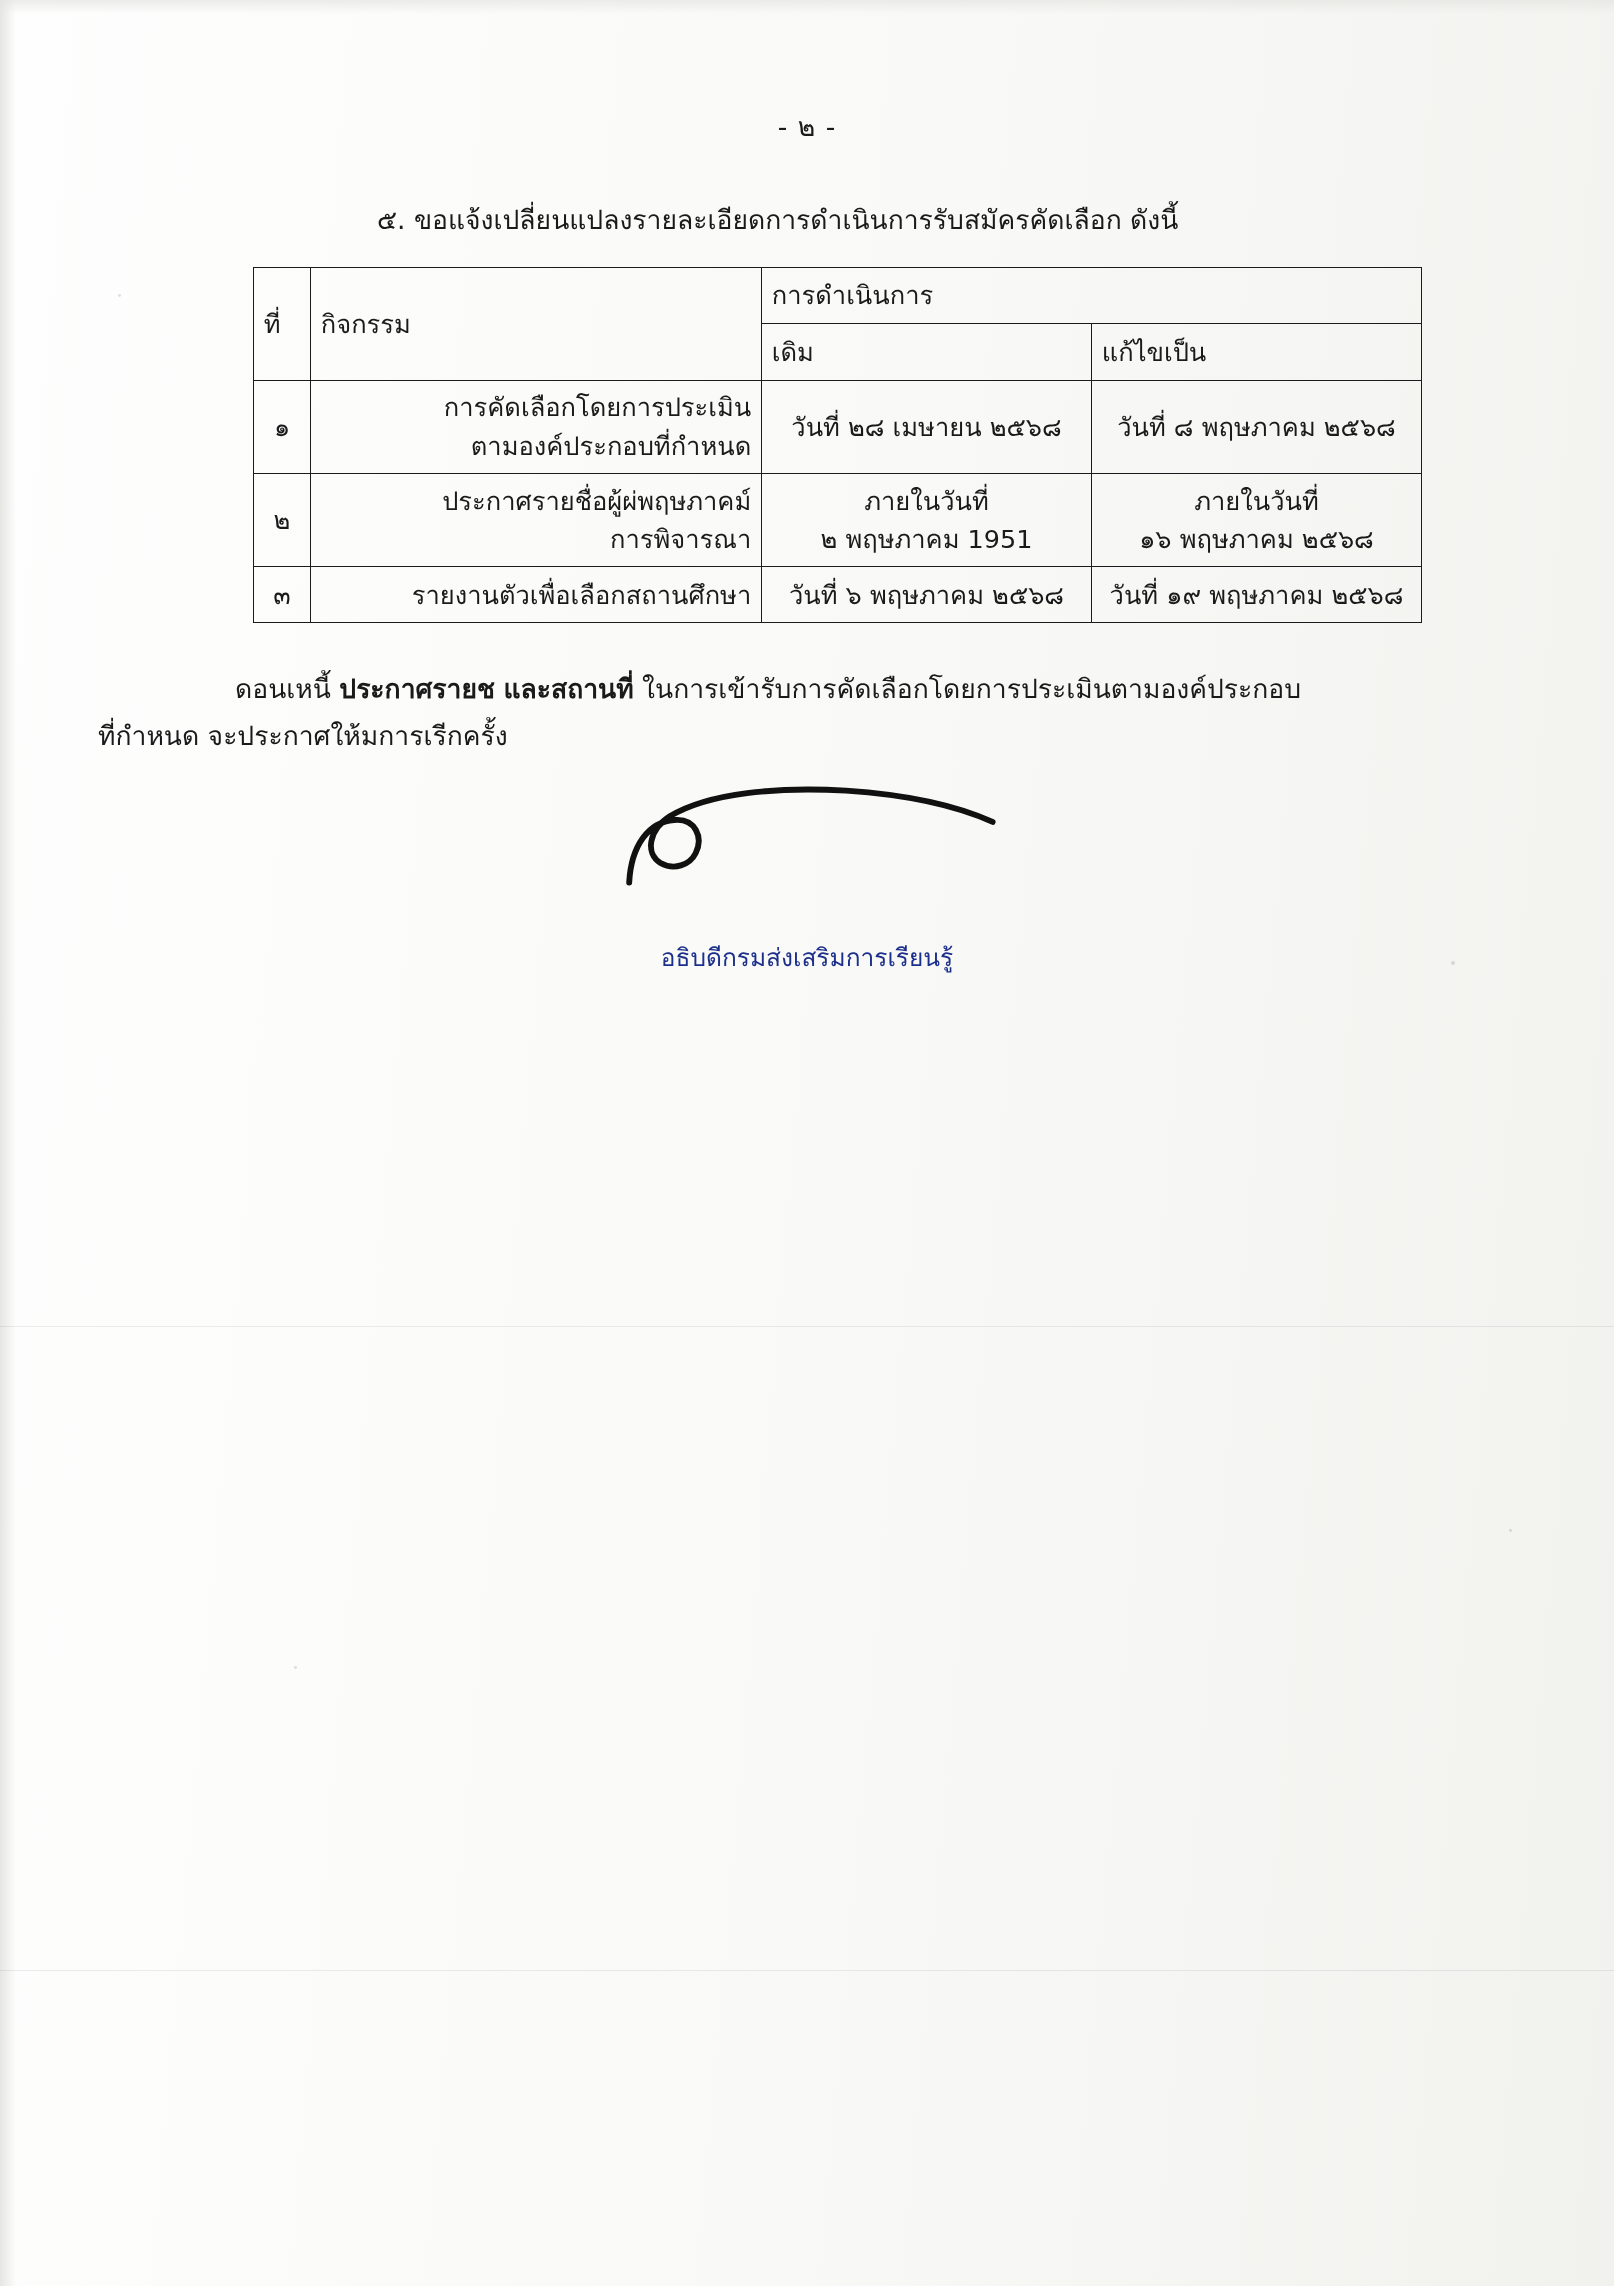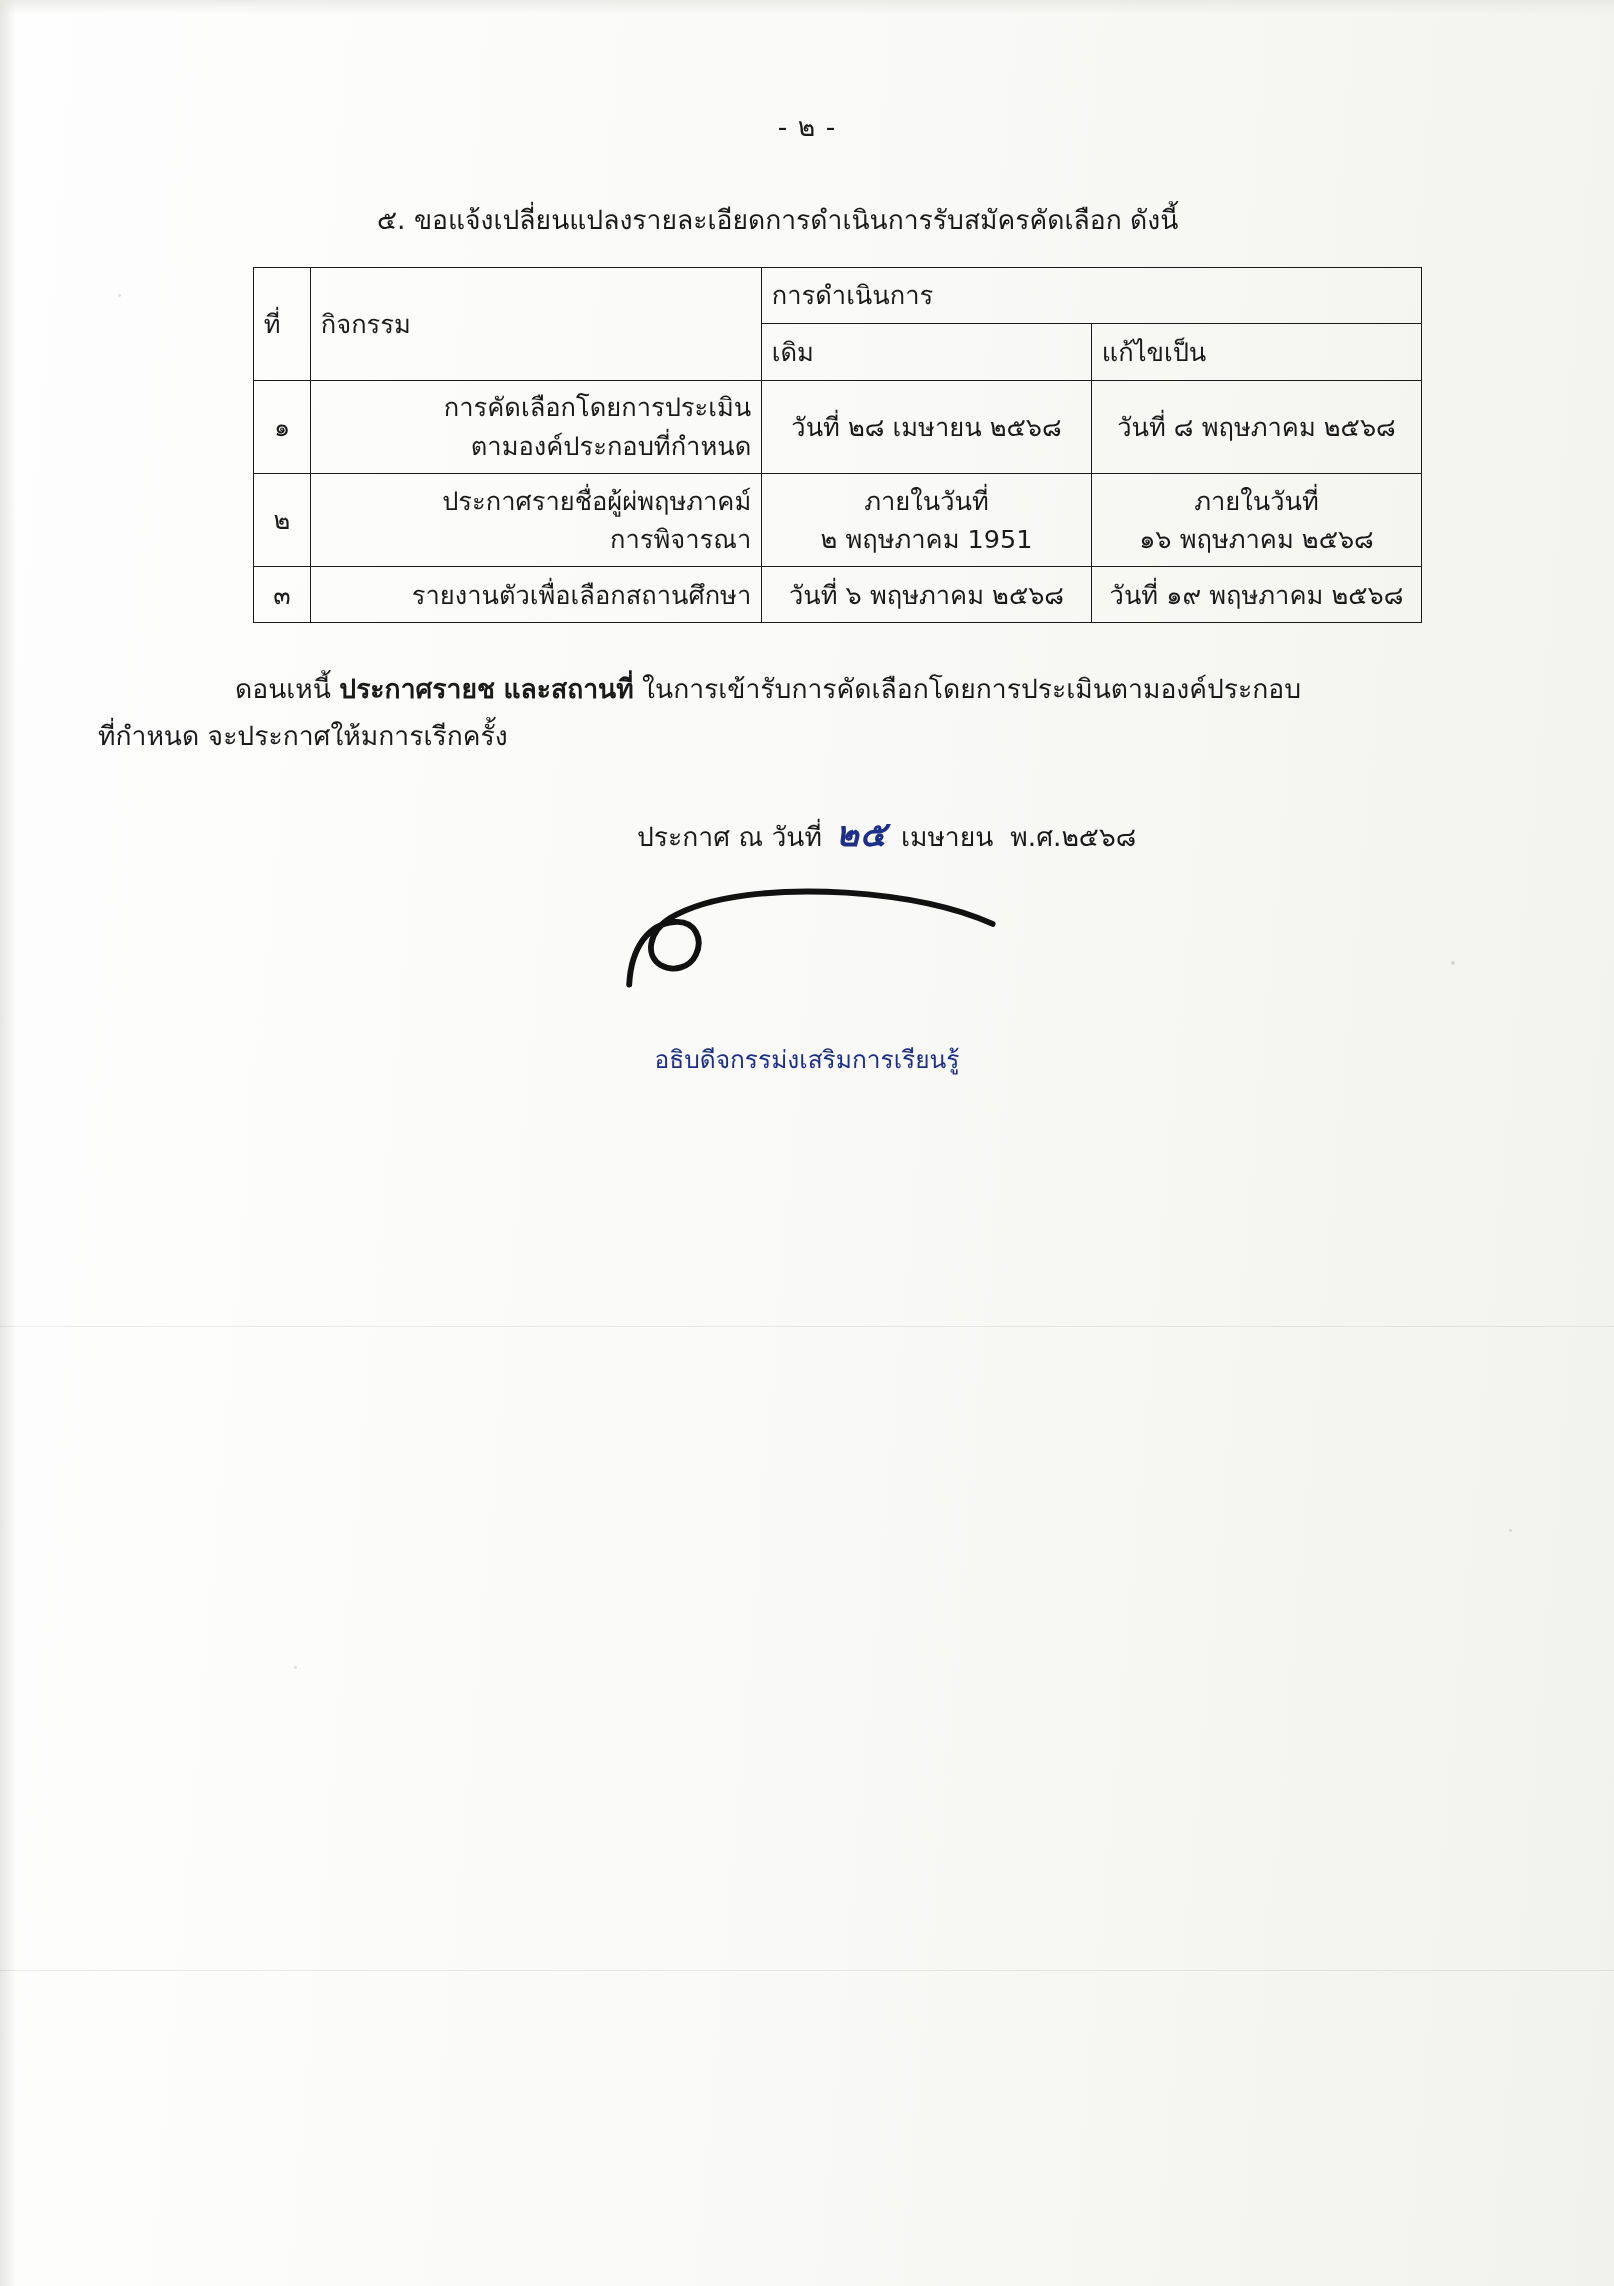--- a/index.html
+++ b/index.html
@@ -230,26 +230,23 @@
           </td>
         </tr>
       </tbody>
     </table>
 
     <div class="paragraph">
       <span class="indent"></span><span>ดอนเหนี้ </span><span class="bold">ประกาศรายช</span><span> </span><span class="bold">และสถานที่</span><span> ในการเข้ารับการคัดเลือกโดยการประเมินตามองค์ประกอบ</span><br>
       <span>ที่กำหนด จะประกาศให้มการเรีกครั้ง</span>
     </div>
 
-    <div class="announce-line">
-      <span>ประกาศ ณ วันที่</span><span class="handwrite-date">๒๕</span><span>เมษายน</span>&nbsp;&nbsp;<span>พ.ศ.</span><span>๒๕๖๘</span>
-    </div>
 
     <div class="signature-block">
       <svg class="signature-svg" width="412" height="127" viewBox="0 0 420 130">
         <path d="M28 108 C 30 70, 48 46, 74 44 C 96 42, 104 62, 96 78 C 90 90, 74 96, 60 88 C 44 78, 48 54, 70 40 C 110 16, 180 10, 250 14 C 310 18, 360 28, 400 46" fill="none" stroke="#111111" stroke-width="6" stroke-linecap="round" stroke-linejoin="round"></path>
       </svg>
-      <div class="signer-title">อธิบดีจกรรม่งเสริมการเรียนรู้</div>
+      <div class="signer-title">อธิบดีกรมส่งเสริมการเรียนรู้</div>
     </div>
 
   </div>
 </div>
 
 
 </body></html>

